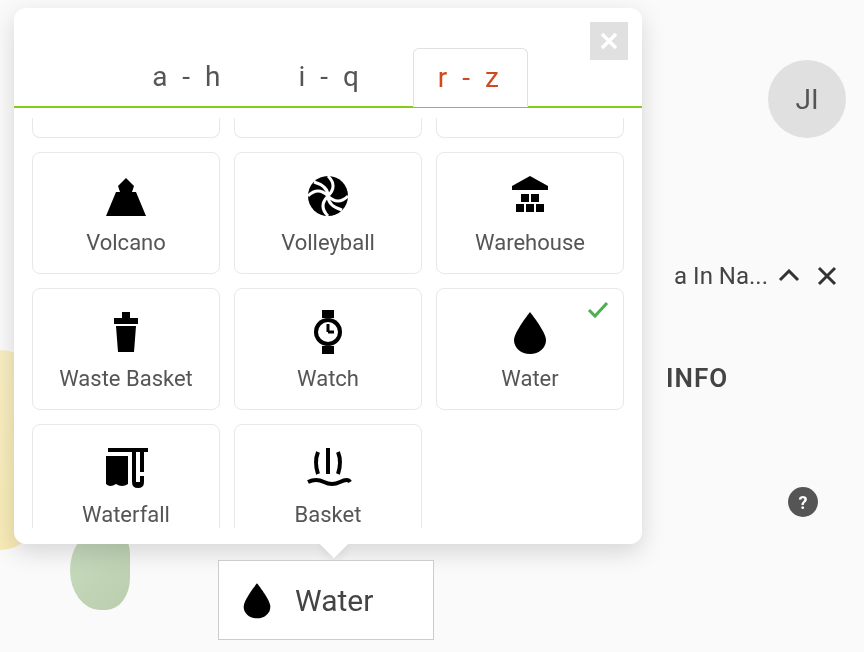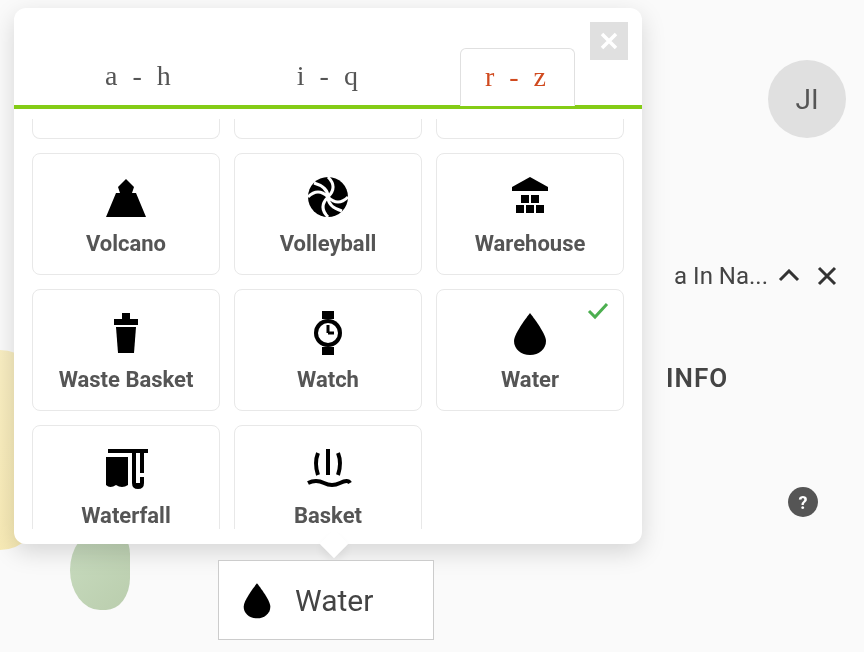--- a/index.html
+++ b/index.html
@@ -115,25 +115,24 @@
       align-items: center;
       justify-content: center;
       font-size: 24px;
       color: #fff;
       font-weight: bold;
       cursor: pointer;
     }
     .tabs {
       display: flex;
       padding: 40px 0 0 0;
-      border-bottom: 4px solid #84cc16;
-      justify-content: center;
-      gap: 74px;
+      border-bottom: 2px solid #84cc16;
+      justify-content: center;
+      gap: 26px;
       position: relative;
-      font-family: Liberation Serif, serif;
     }
     .tab {
       font-size: 28px;
       color: #555;
       padding: 12px 24px;
       cursor: pointer;
       letter-spacing: 4px;
     }
     .tab.active {
       color: #d04a1f;
@@ -171,21 +170,20 @@
       border-radius: 8px;
       background: #fff;
       height: 122px;
       display: flex;
       flex-direction: column;
       align-items: center;
       justify-content: center;
       gap: 10px;
       cursor: pointer;
       position: relative;
-      font-weight: bold;
     }
     .cell.selected {
       border-color: #e8e8e8;
     }
     .cell-check {
       position: absolute;
       top: 12px;
       right: 14px;
       color: #4caf50;
       font-size: 22px;

